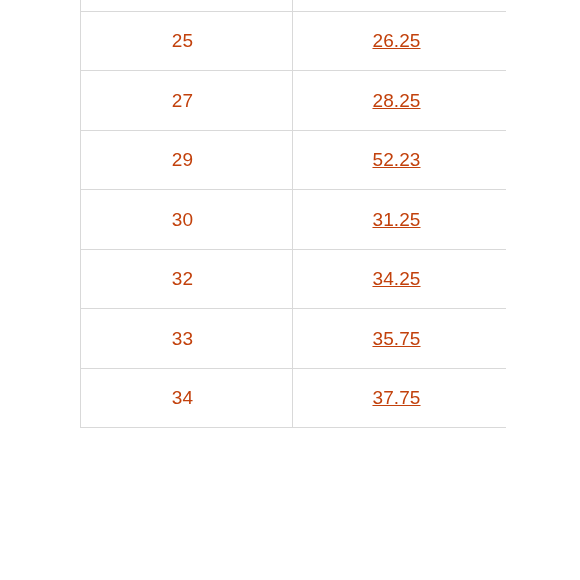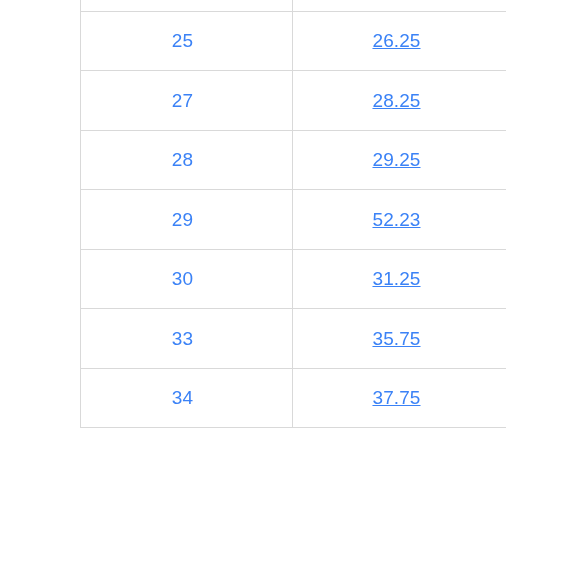--- a/index.html
+++ b/index.html
@@ -50,21 +50,21 @@
 
   table.size-table td {
     height: 59.5px;
     box-sizing: border-box;
     border-top: 1px solid #d9d9d9;
     border-bottom: 1px solid #d9d9d9;
     border-left: 1px solid #d9d9d9;
     border-right: 1px solid #d9d9d9;
     text-align: center;
     vertical-align: middle;
-    color: #3b82f6;
+    color: #c2410c;
     font-size: 19px;
     font-weight: 400;
     letter-spacing: 0.1px;
     line-height: 1;
     background: #ffffff;
     padding: 0;
   }
 
   table.size-table tr.spacer-row td {
     border-top: none;
@@ -102,36 +102,36 @@
           <td class="col-us">25</td>
           <td class="col-cm">26.25</td>
         </tr>
 
 
         <tr>
           <td class="col-us">27</td>
           <td class="col-cm">28.25</td>
         </tr>
 
-        <tr>
-          <td class="col-us">28</td>
-          <td class="col-cm">29.25</td>
-        </tr>
 
         <tr>
           <td class="col-us">29</td>
           <td class="col-cm">52.23</td>
         </tr>
 
         <tr>
           <td class="col-us">30</td>
           <td class="col-cm">31.25</td>
         </tr>
 
 
+        <tr>
+          <td class="col-us">32</td>
+          <td class="col-cm">34.25</td>
+        </tr>
 
         <tr>
           <td class="col-us">33</td>
           <td class="col-cm">35.75</td>
         </tr>
 
         <tr>
           <td class="col-us">34</td>
           <td class="col-cm">37.75</td>
         </tr>

